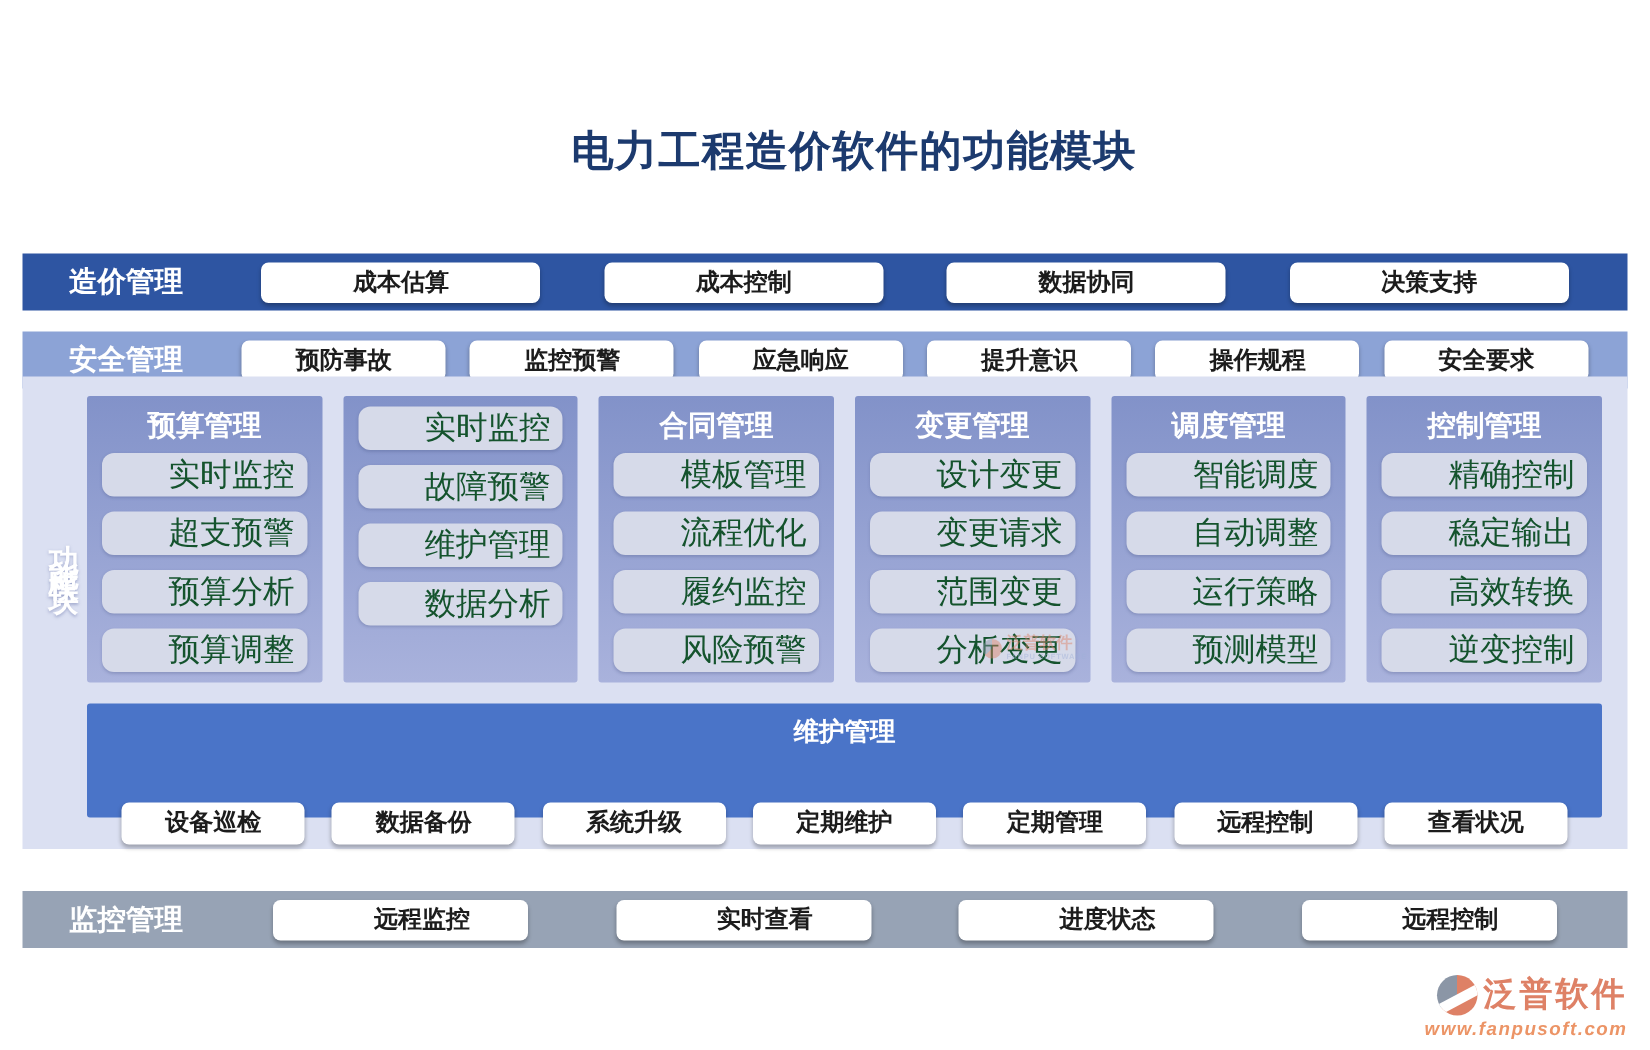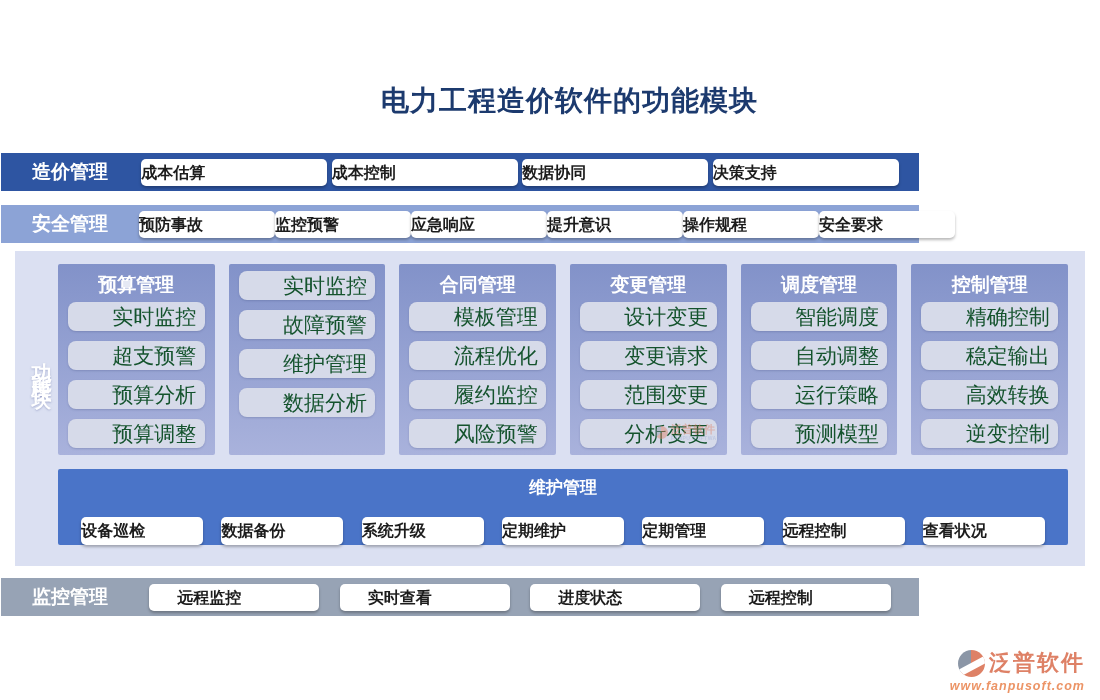--- a/index.html
+++ b/index.html
@@ -8,37 +8,37 @@
     font-family:"Liberation Sans","DejaVu Sans",sans-serif;
     background:#ffffff; position:relative; overflow:hidden;
   }
   .page-title {
     position:absolute; top:82px; left:0; width:100%;
     text-align:center; font-size:28px; font-weight:bold; color:#1C3A6E;
     letter-spacing:1px;
     padding-left:39px;
   }
   .bar {
-    position:absolute; left:1px; width:918px; height:38px;
-    display:flex; align-items:center;
+    position:absolute; left:15px; width:1070px; height:38px;
+    display:flex; align-items:center;margin-top:16px;
   }
   .bar-cost    { top:153px; background:#2E55A2; }
   .bar-safety  { top:205px; background:#8CA3D6; }
   .bar-monitor { top:578px; background:#97A3B5; }
   .bar-label {
     color:#fff; font-weight:bold; font-size:19px;
     width:138px; text-align:center; flex:0 0 auto;
   }
   .bar-items {
     flex:1; display:flex; justify-content:space-around; align-items:center;
     padding-right:18px;
   }
   .w-btn {
     background:#fff; border-radius:5px; height:27px; line-height:27px;
-    text-align:left; font-size:16px; font-weight:bold; color:#1c1c1c;
+    text-align:center; font-size:16px; font-weight:bold; color:#1c1c1c;
     box-shadow:0 2px 3px rgba(0,0,0,.28); cursor:pointer; white-space:nowrap;
   }
   .bar-cost    .w-btn { width:186px; }
   .bar-safety  .w-btn { width:136px; }
   .bar-monitor .w-btn { width:170px;padding-left:28px; }
 
   .panel {
     position:absolute; left:15px; top:251px; width:1070px; height:315px;
     background:#DBE0F2;
   }
@@ -68,21 +68,21 @@
   .maint {
     position:absolute; left:43px; top:218px; width:1010px; height:76px;
     background:#4A74C8; border-radius:2px;
   }
   .maint-title {
     text-align:center; color:#fff; font-weight:bold; font-size:17px;
     padding-top:7px;
   }
   .maint-items {
     display:flex; justify-content:space-around; align-items:center;
-    margin-top:6px; padding:12px 14px;
+    margin-top:24px; padding:12px 14px;
   }
   .maint .w-btn { width:122px; height:28px; line-height:28px; }
 
   .logo {
     position:absolute; top:648px; right:15px; width:160px;
   }
   .logo-top { display:flex; align-items:center; justify-content:flex-end; }
   .logo-mark {
     width:27px; height:27px; border-radius:50%;
     background:conic-gradient(from 230deg,#8B96A6 0 130deg,#DE8166 130deg 360deg);

